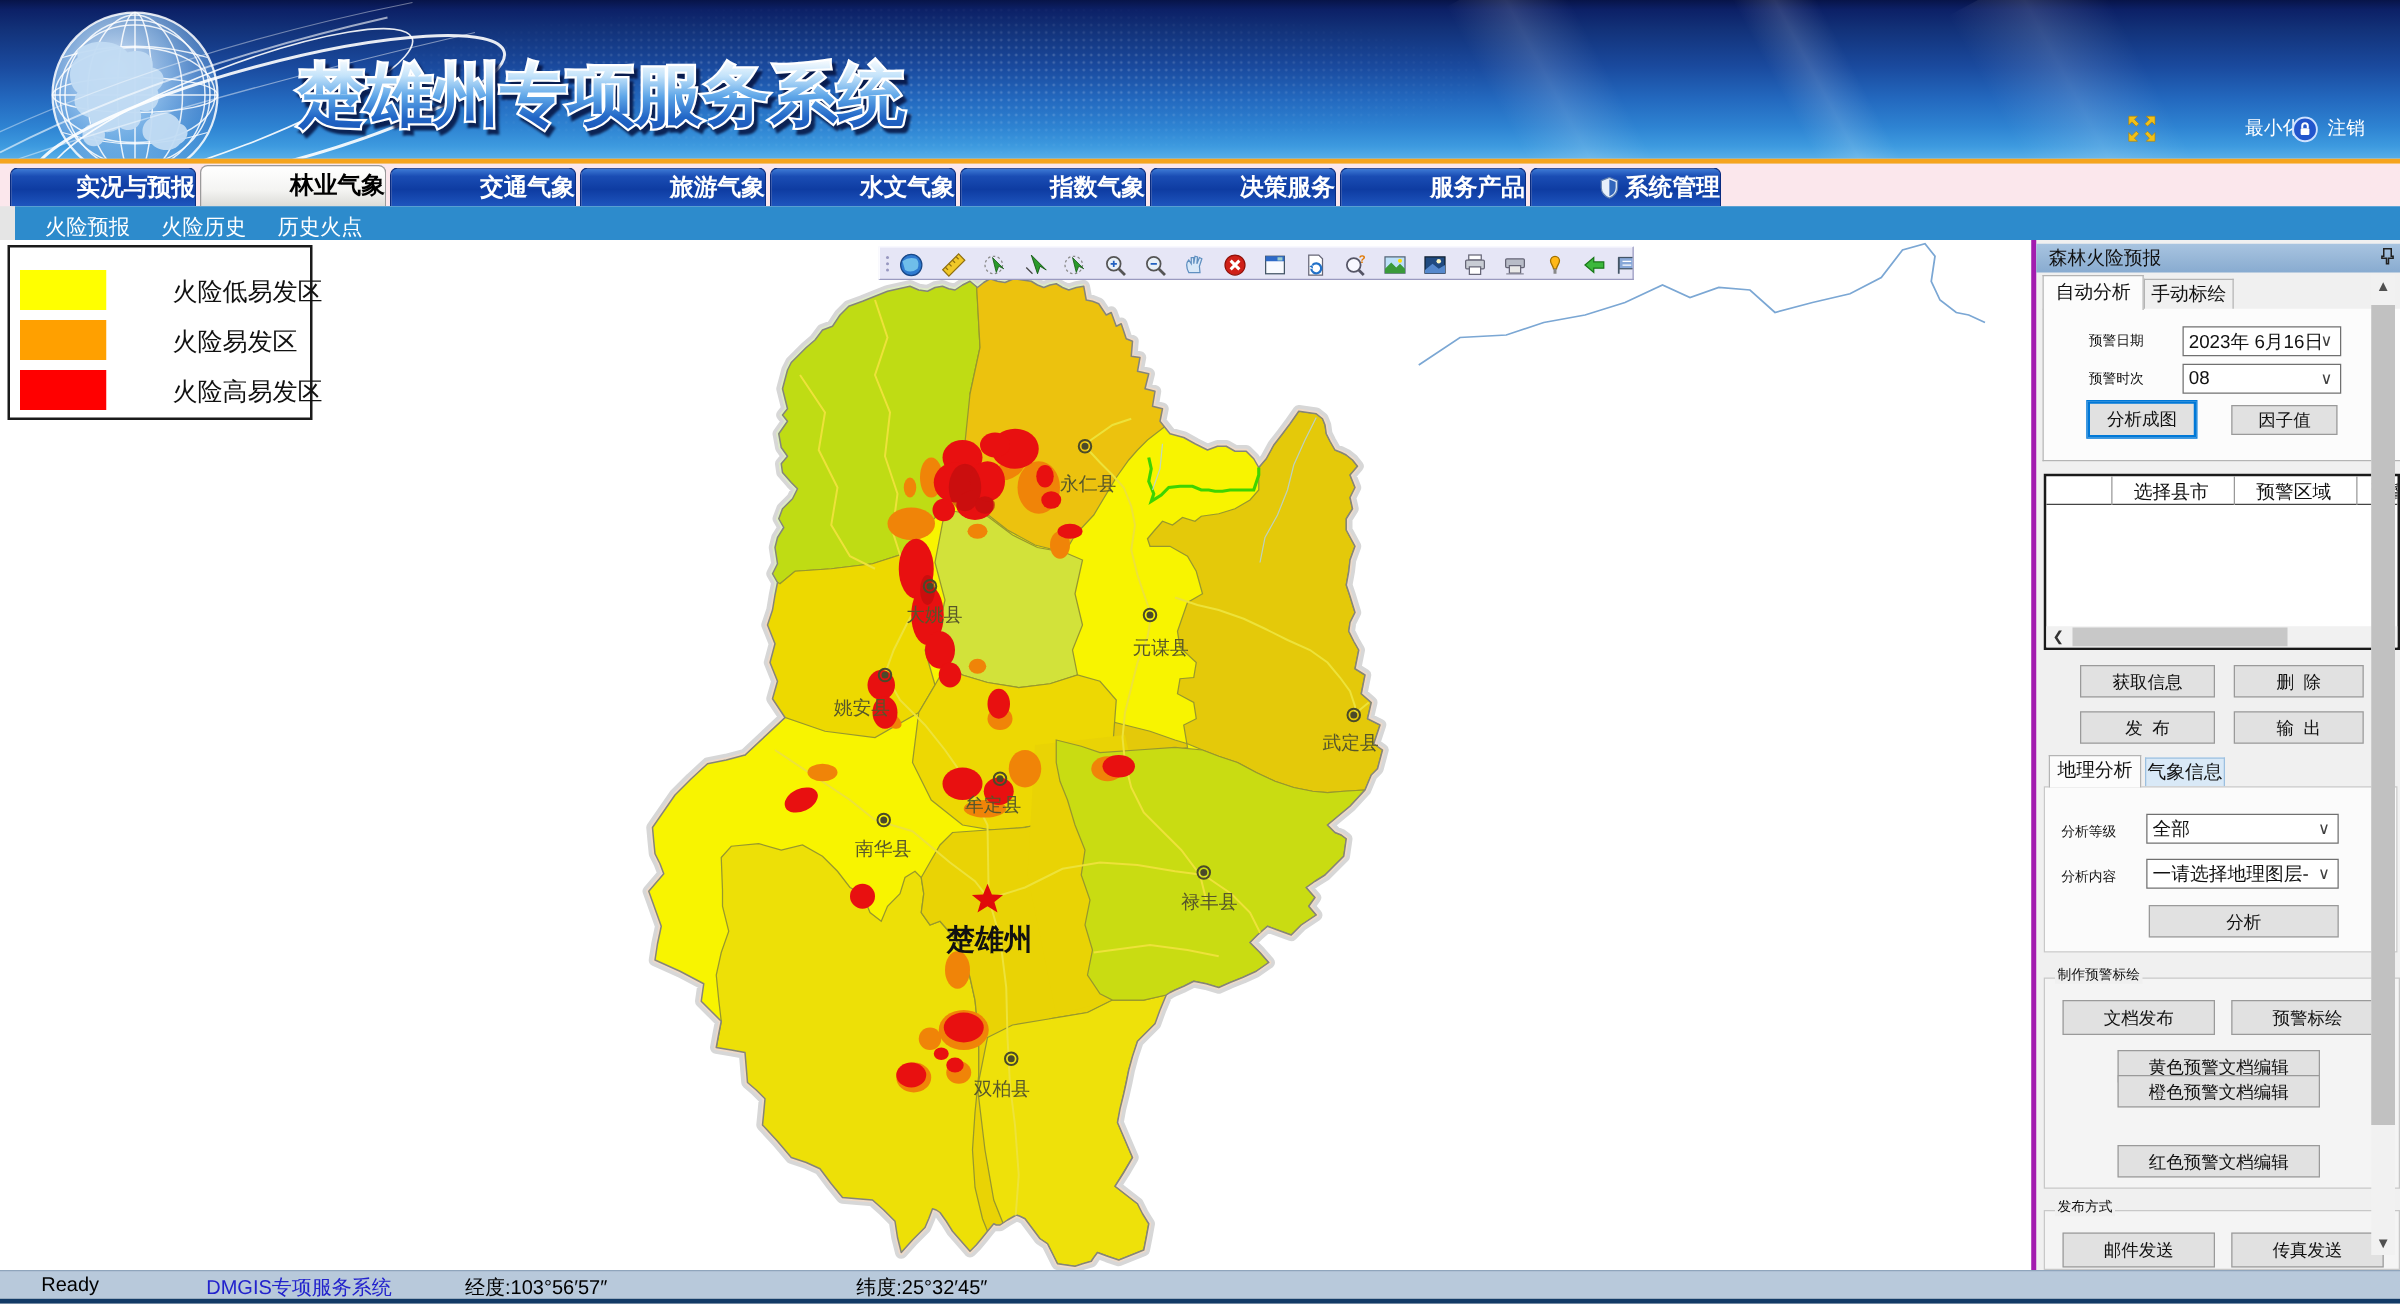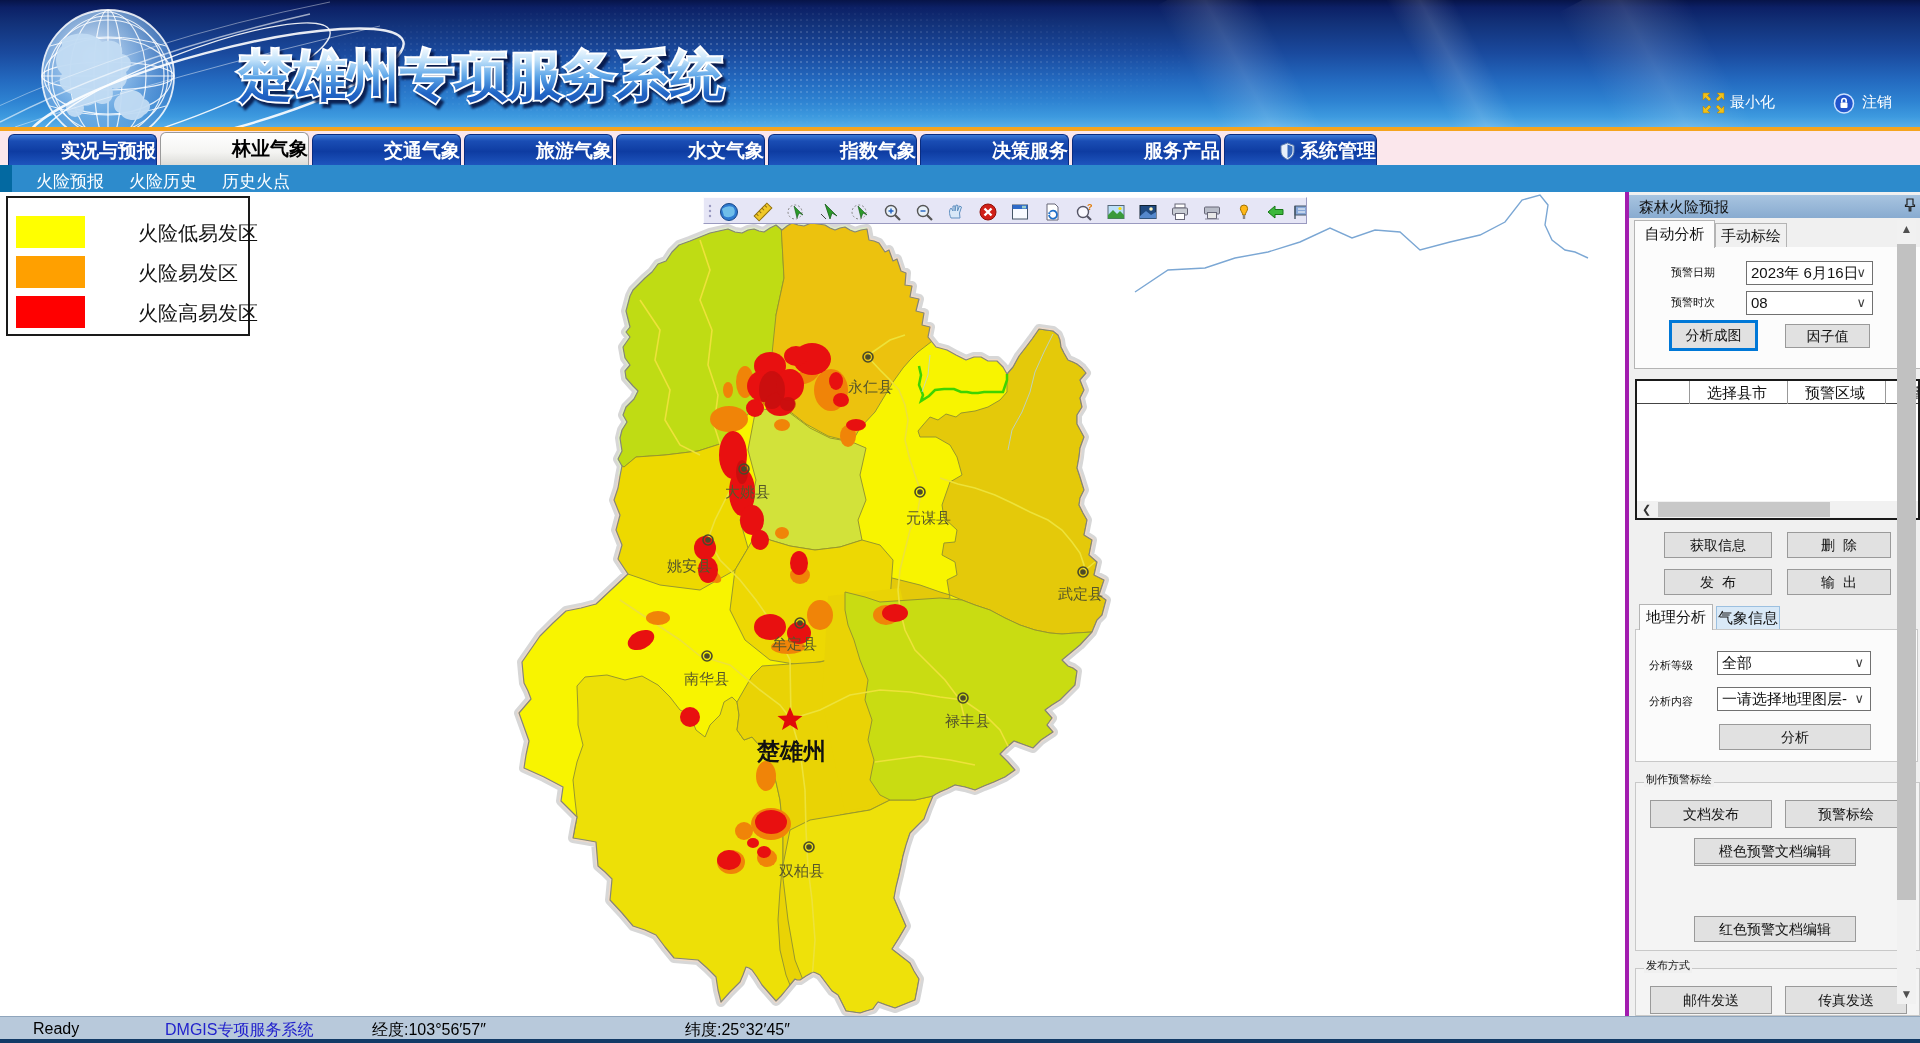--- a/index.html
+++ b/index.html
@@ -1,17 +1,17 @@
 <!DOCTYPE html>
 <html><head>
 <meta charset="utf-8">
 <style>
 * { margin:0; padding:0; box-sizing:border-box; }
 html,body { width:1920px; height:1043px; overflow:hidden; font-family:"Liberation Sans",sans-serif; }
-#page { position:relative; width:1776px; height:1043px; background:#0369a1; }
+#page { position:relative; width:1776px; height:1043px; background:#e5e5e5; }
 
 #banner { position:absolute; left:0; top:0; width:1920px; height:127px;
   background:linear-gradient(180deg,#071448 0%,#0C2066 6%,#123178 18%,#1A4A9E 42%,#2368BE 62%,#2E83D2 80%,#3D9ADF 92%,#57AEE8 100%);
   overflow:hidden; }
 #banner .streak { position:absolute; background:linear-gradient(90deg,rgba(255,255,255,0),rgba(255,255,255,.14),rgba(255,255,255,0)); transform:rotate(-28deg); }
 #dots { position:absolute; left:300px; top:5px; width:880px; height:118px; opacity:.20;
   background-image:radial-gradient(rgba(255,255,255,.85) 1px, transparent 1.3px); background-size:6px 6px; 
   -webkit-mask-image:radial-gradient(ellipse at 50% 50%, #000 30%, transparent 75%); }
 .hbtn { position:absolute; top:93px; height:22px; color:#fff; font-size:15px; }
 
@@ -103,21 +103,21 @@
         <linearGradient id="tg" x1="0" y1="0" x2="0" y2="1">
           <stop offset="0" stop-color="#FFFFFF"></stop>
           <stop offset=".25" stop-color="#C2E2FA"></stop>
           <stop offset=".52" stop-color="#5EA6E8"></stop>
           <stop offset=".8" stop-color="#2166C6"></stop>
           <stop offset="1" stop-color="#1A55B8"></stop>
         </linearGradient>
       </defs>
       <text x="8" y="58" font-family="Liberation Sans,sans-serif" font-size="54" font-weight="bold" letter-spacing="0" fill="url(#tg)" stroke="#FFFFFF" stroke-width="3.6" style="paint-order:stroke" filter="drop-shadow(3px 4px 1px rgba(5,18,62,.85))">楚雄州专项服务系统</text>
     </svg>
-    <div class="hbtn" style="left:1730px;">最小化</div>
+    <div class="hbtn" style="left:1796px;">最小化</div>
     <div class="hbtn" style="left:1862px;">注销</div>
     <svg class="hbtn" style="left:1702px;top:92px" width="23" height="22" viewBox="0 0 23 22">
       <g fill="#F0C01A" stroke="#B08000" stroke-width=".5">
         <path d="M1 1 L8 1 L5.5 3.5 L9 7 L7 9 L3.5 5.5 L1 8 Z"></path>
         <path d="M22 1 L15 1 L17.5 3.5 L14 7 L16 9 L19.5 5.5 L22 8 Z"></path>
         <path d="M1 21 L8 21 L5.5 18.5 L9 15 L7 13 L3.5 16.5 L1 14 Z"></path>
         <path d="M22 21 L15 21 L17.5 18.5 L14 15 L16 13 L19.5 16.5 L22 14 Z"></path>
       </g>
     </svg>
     <svg class="hbtn" style="left:1833px;top:93px" width="23" height="21" viewBox="0 0 23 21">
@@ -469,21 +469,21 @@
       <div class="plabel" style="left:20px;top:466px">分析等级</div>
       <div class="pcombo" style="left:88px;top:459px;width:154px;">全部<span class="chev">∨</span></div>
       <div class="plabel" style="left:20px;top:502px">分析内容</div>
       <div class="pcombo" style="left:88px;top:495px;width:154px;">一请选择地理图层-<span class="chev">∨</span></div>
       <div class="pbtn" style="left:90px;top:532px;width:152px;height:26px;line-height:24px;">分析</div>
       <div class="plabel" style="left:15px;top:580px;background:#F0F0F0;z-index:2;padding:0 2px">制作预警标绘</div>
       <div class="groupbox" style="left:6px;top:590px;width:285px;height:169px;"></div>
       <div class="pbtn" style="left:21px;top:608px;width:122px;height:28px;line-height:26px;">文档发布</div>
       <div class="pbtn" style="left:156px;top:608px;width:122px;height:28px;line-height:26px;">预警标绘</div>
       <div class="pbtn" style="left:65px;top:648px;width:162px;height:26px;line-height:24px;">黄色预警文档编辑</div>
-      <div class="pbtn" style="left:65px;top:646px;width:162px;height:26px;line-height:24px;">橙色预警文档编辑</div>
+      <div class="pbtn" style="left:65px;top:668px;width:162px;height:26px;line-height:24px;">橙色预警文档编辑</div>
       <div class="pbtn" style="left:65px;top:724px;width:162px;height:26px;line-height:24px;">红色预警文档编辑</div>
       <div class="plabel" style="left:15px;top:766px;background:#F0F0F0;z-index:2;padding:0 2px">发布方式</div>
       <div class="groupbox" style="left:6px;top:776px;width:285px;height:48px;"></div>
       <div class="pbtn" style="left:21px;top:794px;width:122px;height:28px;line-height:26px;">邮件发送</div>
       <div class="pbtn" style="left:156px;top:794px;width:122px;height:28px;line-height:26px;">传真发送</div>
     </div>
     <div id="pscroll">
       <div class="ar" style="top:0">▲</div>
       <div class="thumb"></div>
       <div class="ar" style="top:765px">▼</div>

